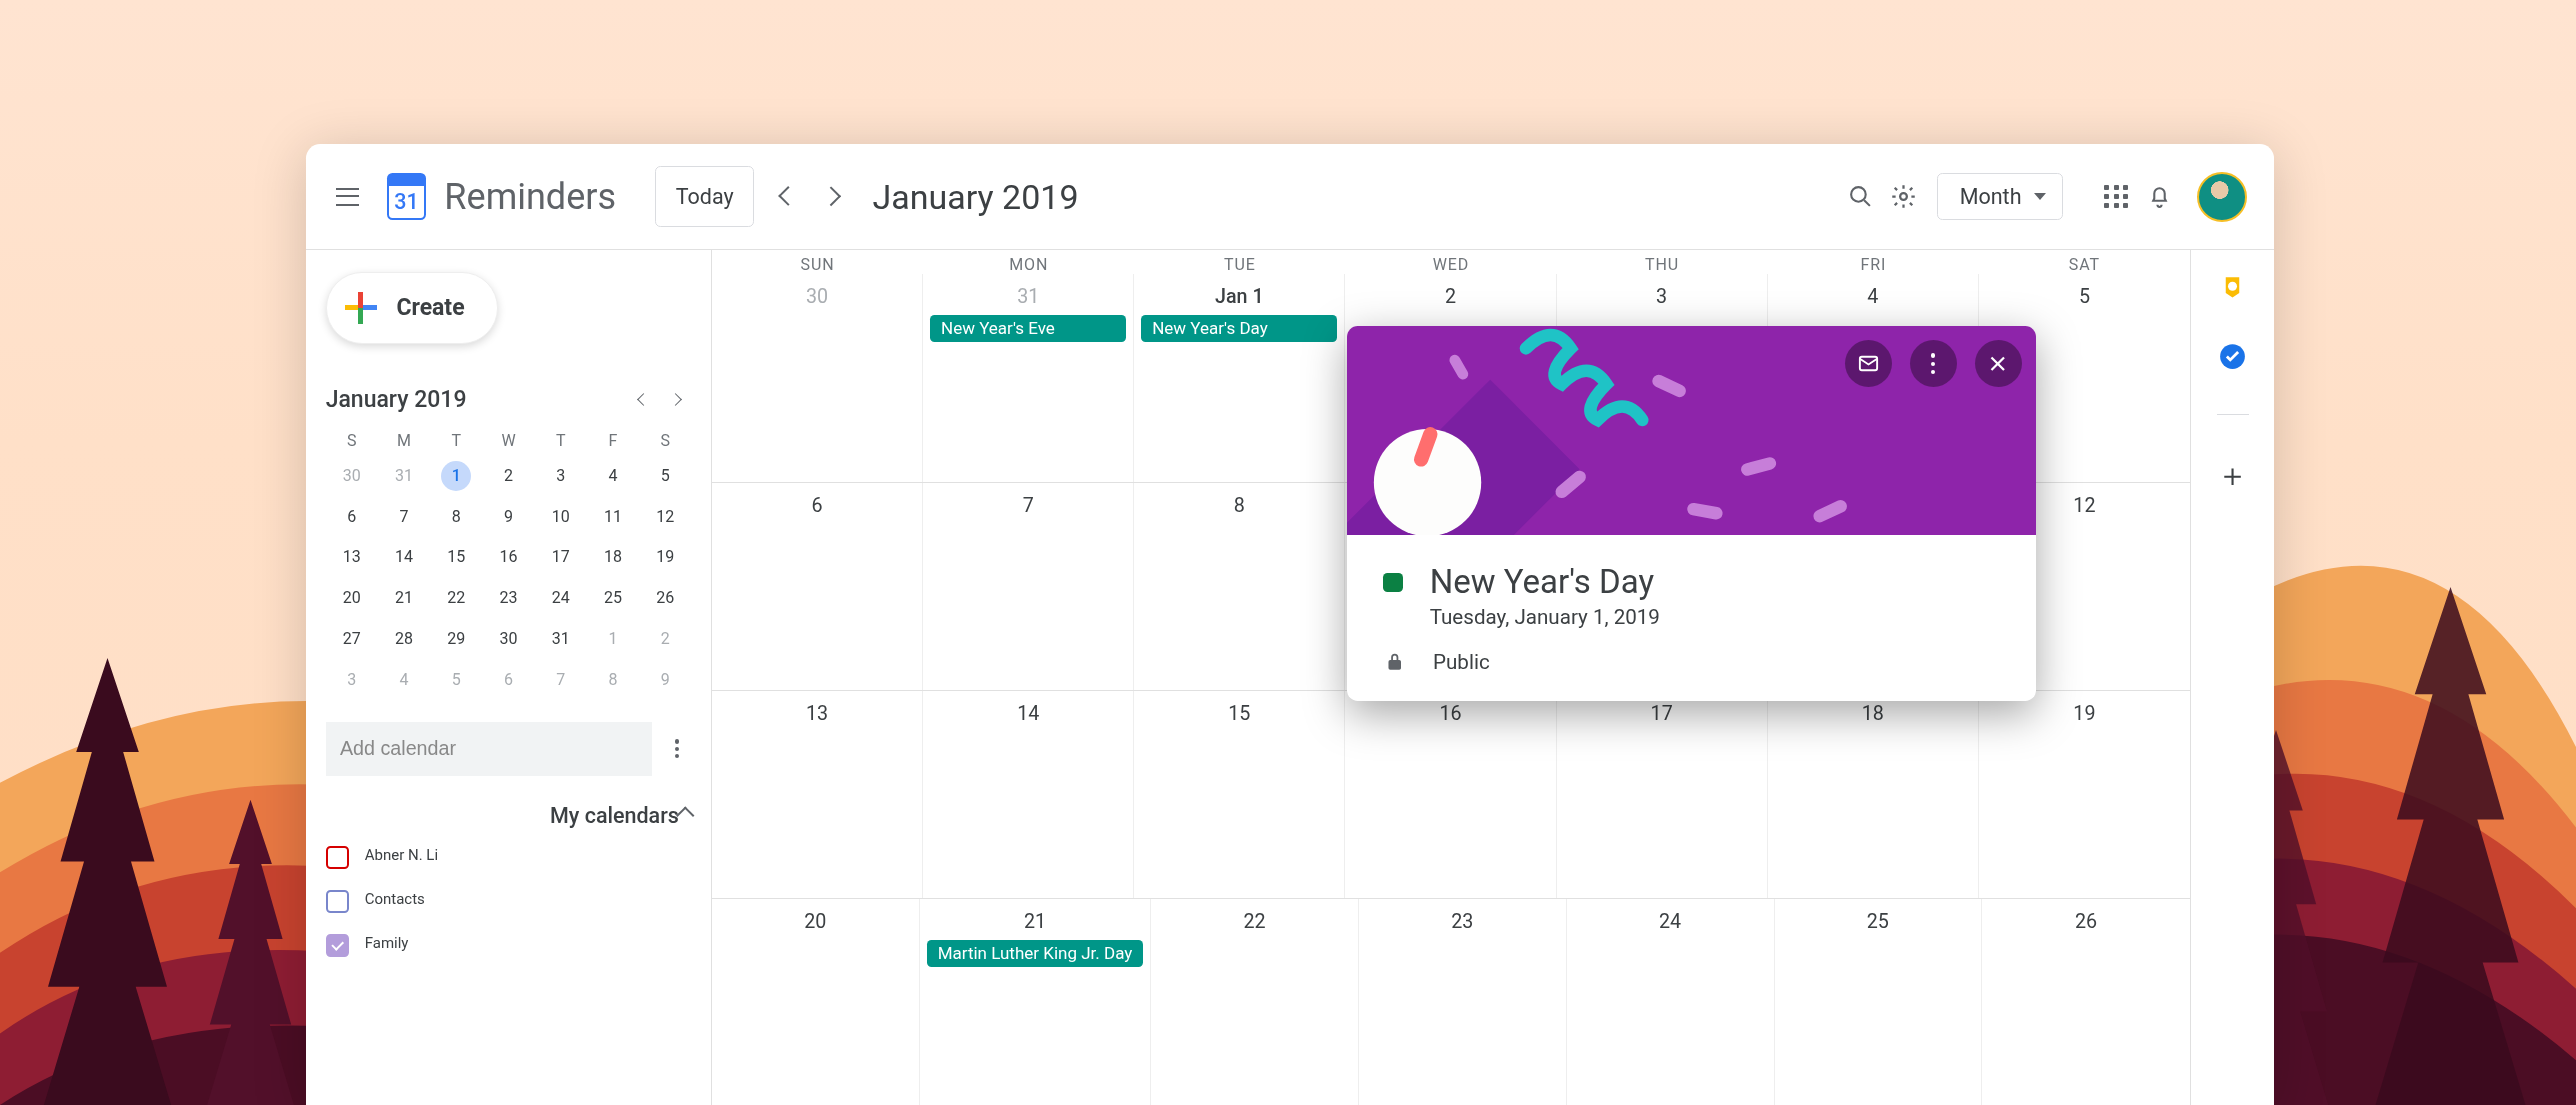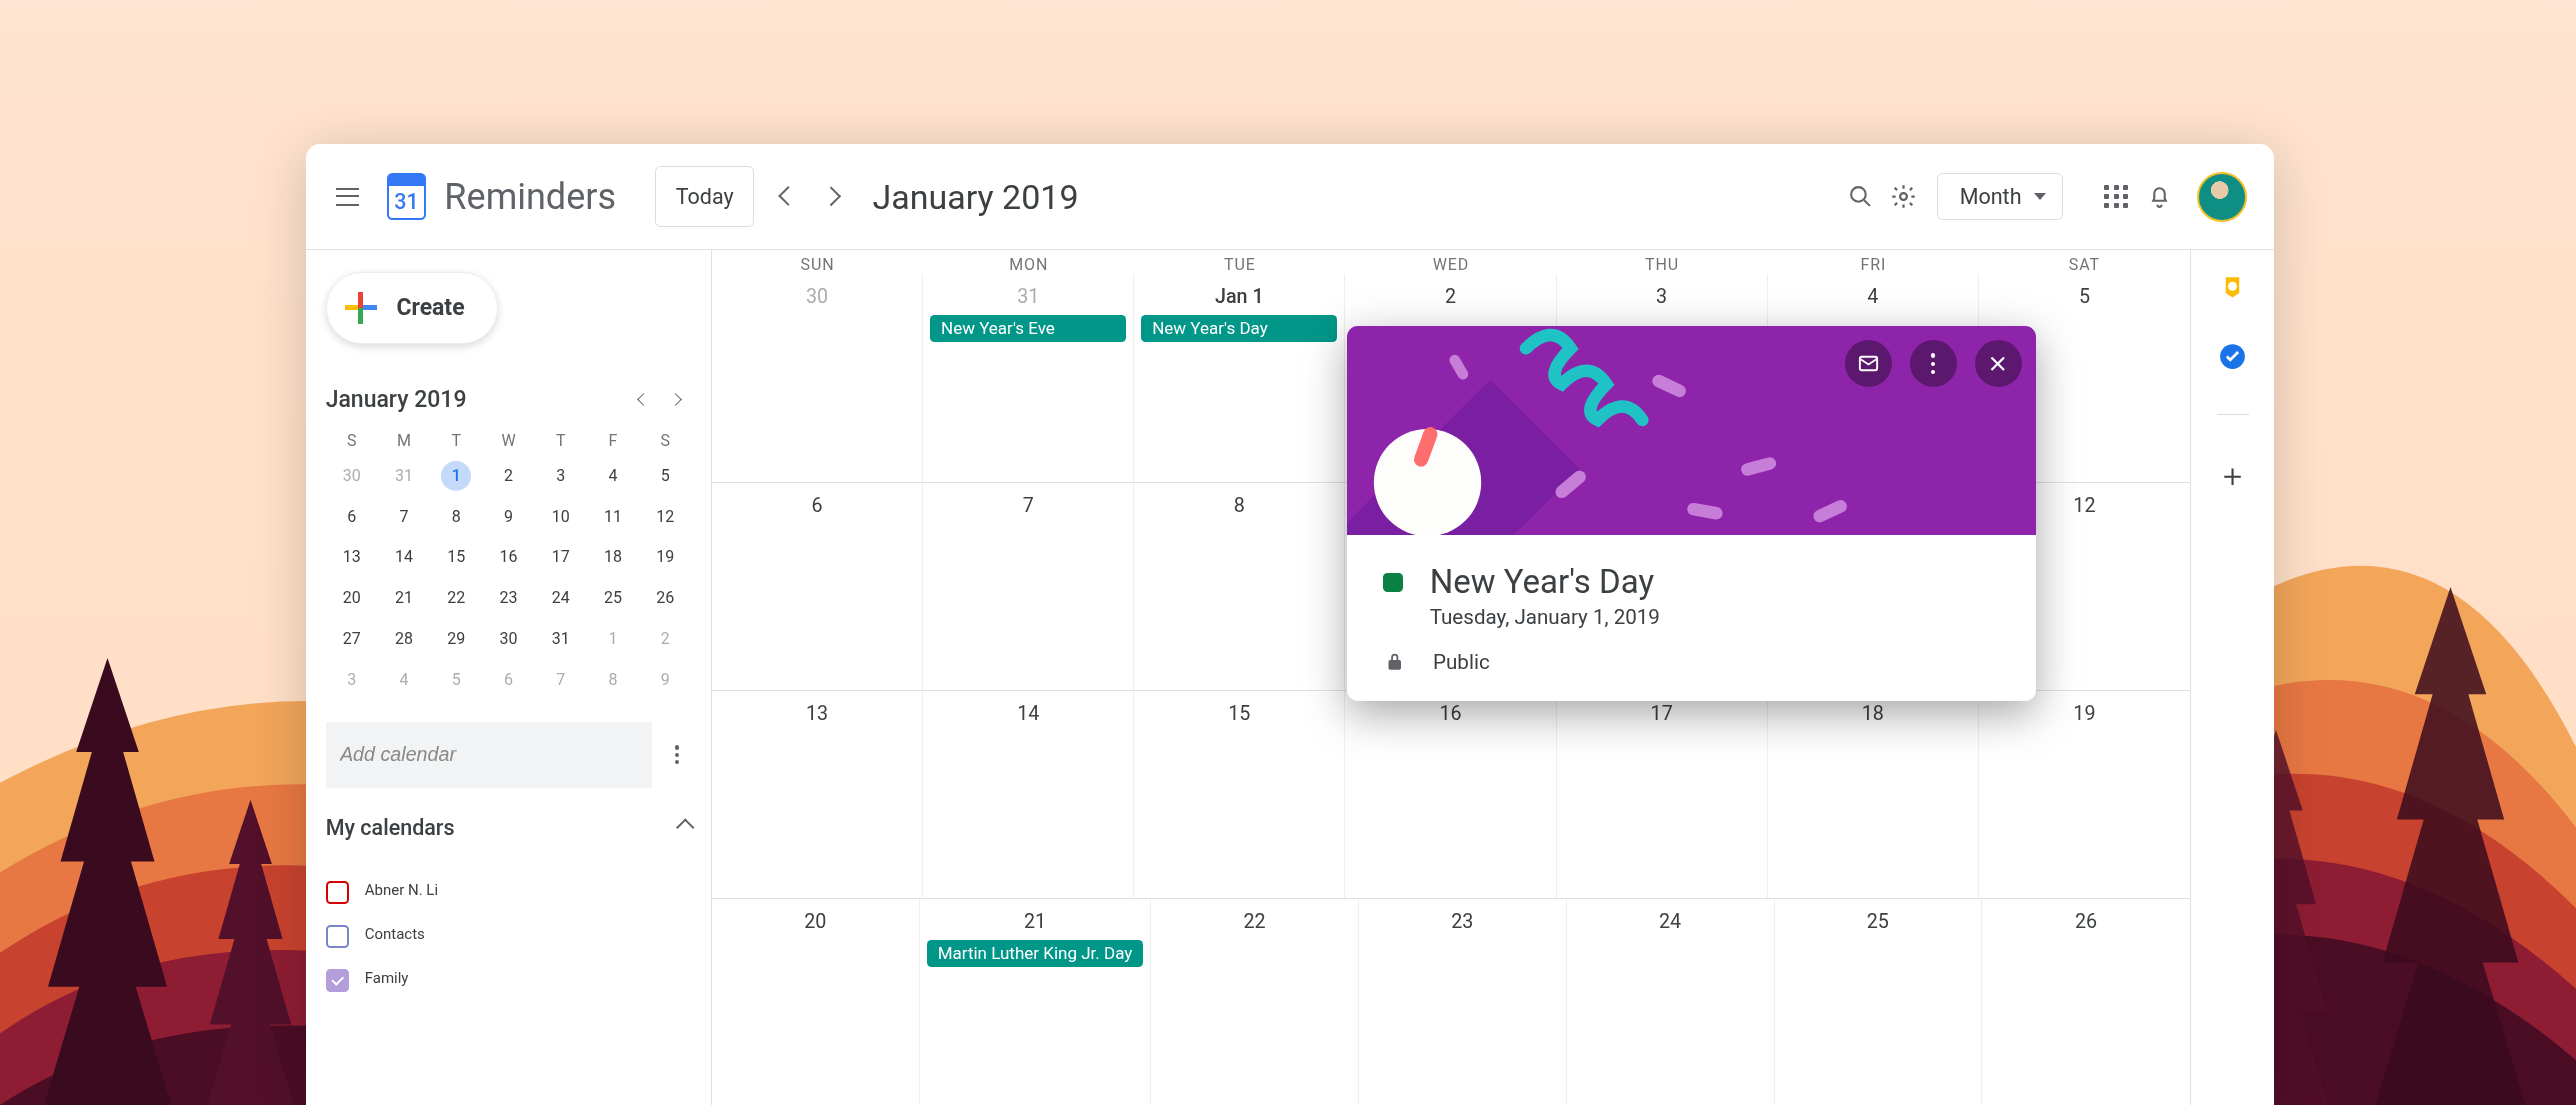--- a/index.html
+++ b/index.html
@@ -55,25 +55,25 @@
   .mini-title { font-size: 23px; font-weight: 500; color: #3c4043; flex: 1; }
   .mini-nav-btn { width: 32px; height: 32px; display: flex; align-items: center; justify-content: center; cursor: pointer; color:#5f6368; }
   .mini-nav-btn .chevron { border-width: 1.8px; width: 9px; height: 9px; }
   .mini-cal { width: 100%; }
   .mini-row { display: grid; grid-template-columns: repeat(7,1fr); text-align: center; }
   .mini-dow { font-size: 16px; color: #70757a; padding: 5.4px 0; }
   .mini-day { font-size: 16px; color: #3c4043; padding: 9px 0; border-radius: 50%; width: 30px; height: 30px; margin: 5.4px auto; line-height: 12.5px; display: flex; align-items: center; justify-content: center; cursor: pointer; }
   .mini-day.dim { color: #a9adb1; }
   .mini-day.today { background: #c5d9fb; color: #1a73e8; font-weight: 500; }
   .add-cal-row { display: flex; align-items: center; margin-top: 21.5px; gap: 10.7px; }
-  .add-cal-input { flex: 1; height: 66px; background: #f1f3f4; border: none; padding: 0 14.3px; font-size: 19.7px; color: #5f6368; font-style: italic; }
+  .add-cal-input { flex: 1; height: 54px; background: #f1f3f4; border: none; padding: 0 14.3px; font-size: 19.7px; color: #5f6368; }
   .add-cal-input::placeholder { color: #888; }
   .dots-v { display: flex; flex-direction: column; gap: 2.7px; }
   .dots-v span { width: 4.5px; height: 4.5px; background: #5f6368; border-radius: 50%; }
-  .section-header { display: flex; align-items: center; margin: 27px 0 30px; }
+  .section-header { display: flex; align-items: center; margin: 27px 0 7px; text-align: right; }
   .section-title { font-size: 21.5px; font-weight: 500; color: #3c4043; flex: 1; }
   .chev-up { width: 12.5px; height: 12.5px; border-left: 2.7px solid #5f6368; border-top: 2.7px solid #5f6368; transform: rotate(45deg); }
   .cal-item { display: flex; align-items: flex-start; gap: 16px; padding: 10.7px 0; font-size: 15px; color: #3c4043; cursor: pointer; }
   .checkbox { width: 23px; height: 23px; border-radius: 4.5px; border: 2.7px solid; display: flex; align-items: center; justify-content: center; }
   .checkbox.checked::after { content: ""; width: 9px; height: 4.5px; border-left: 2.7px solid #fff; border-bottom: 2.7px solid #fff; transform: rotate(-45deg); margin-top: -3.6px; }
   .checkbox.checked { background: var(--c); }
 
   
   .grid { flex: 1; display: flex; flex-direction: column; position: relative; }
   .dow-row { display: grid; grid-template-columns: repeat(7,1fr); border-bottom: 0 solid #e0e0e0; }

